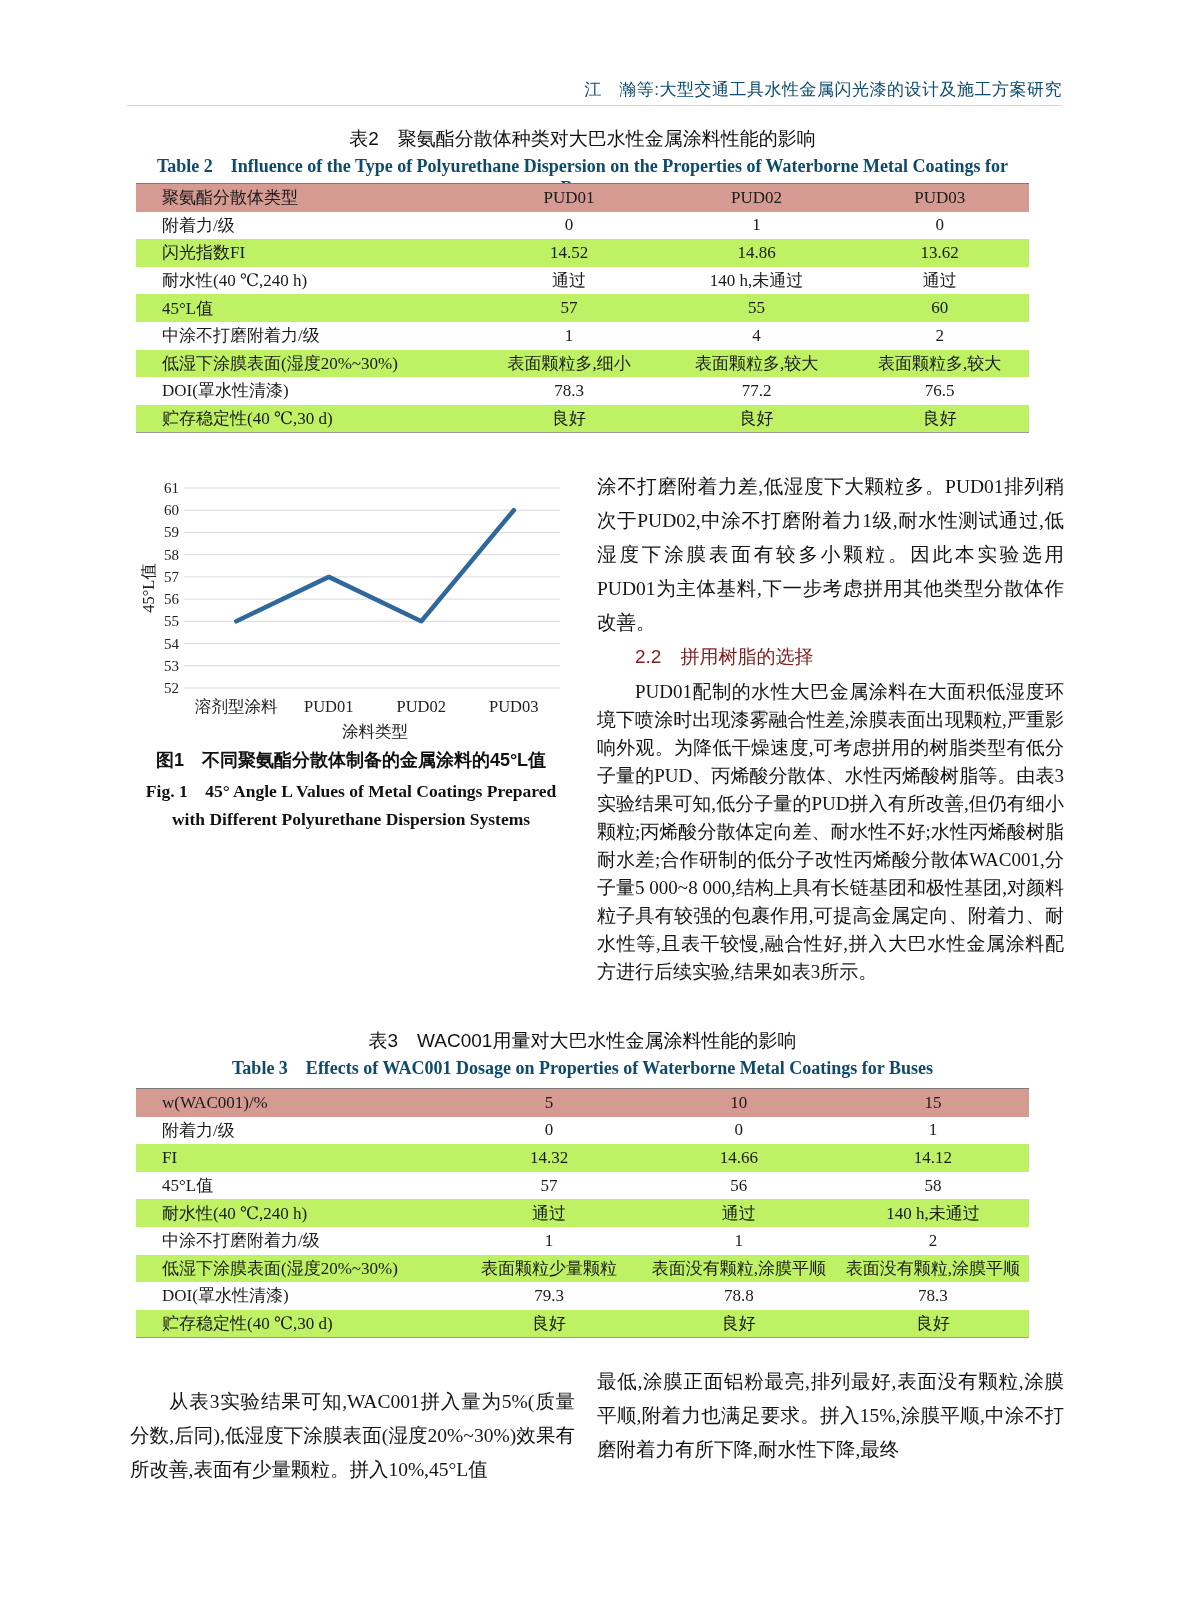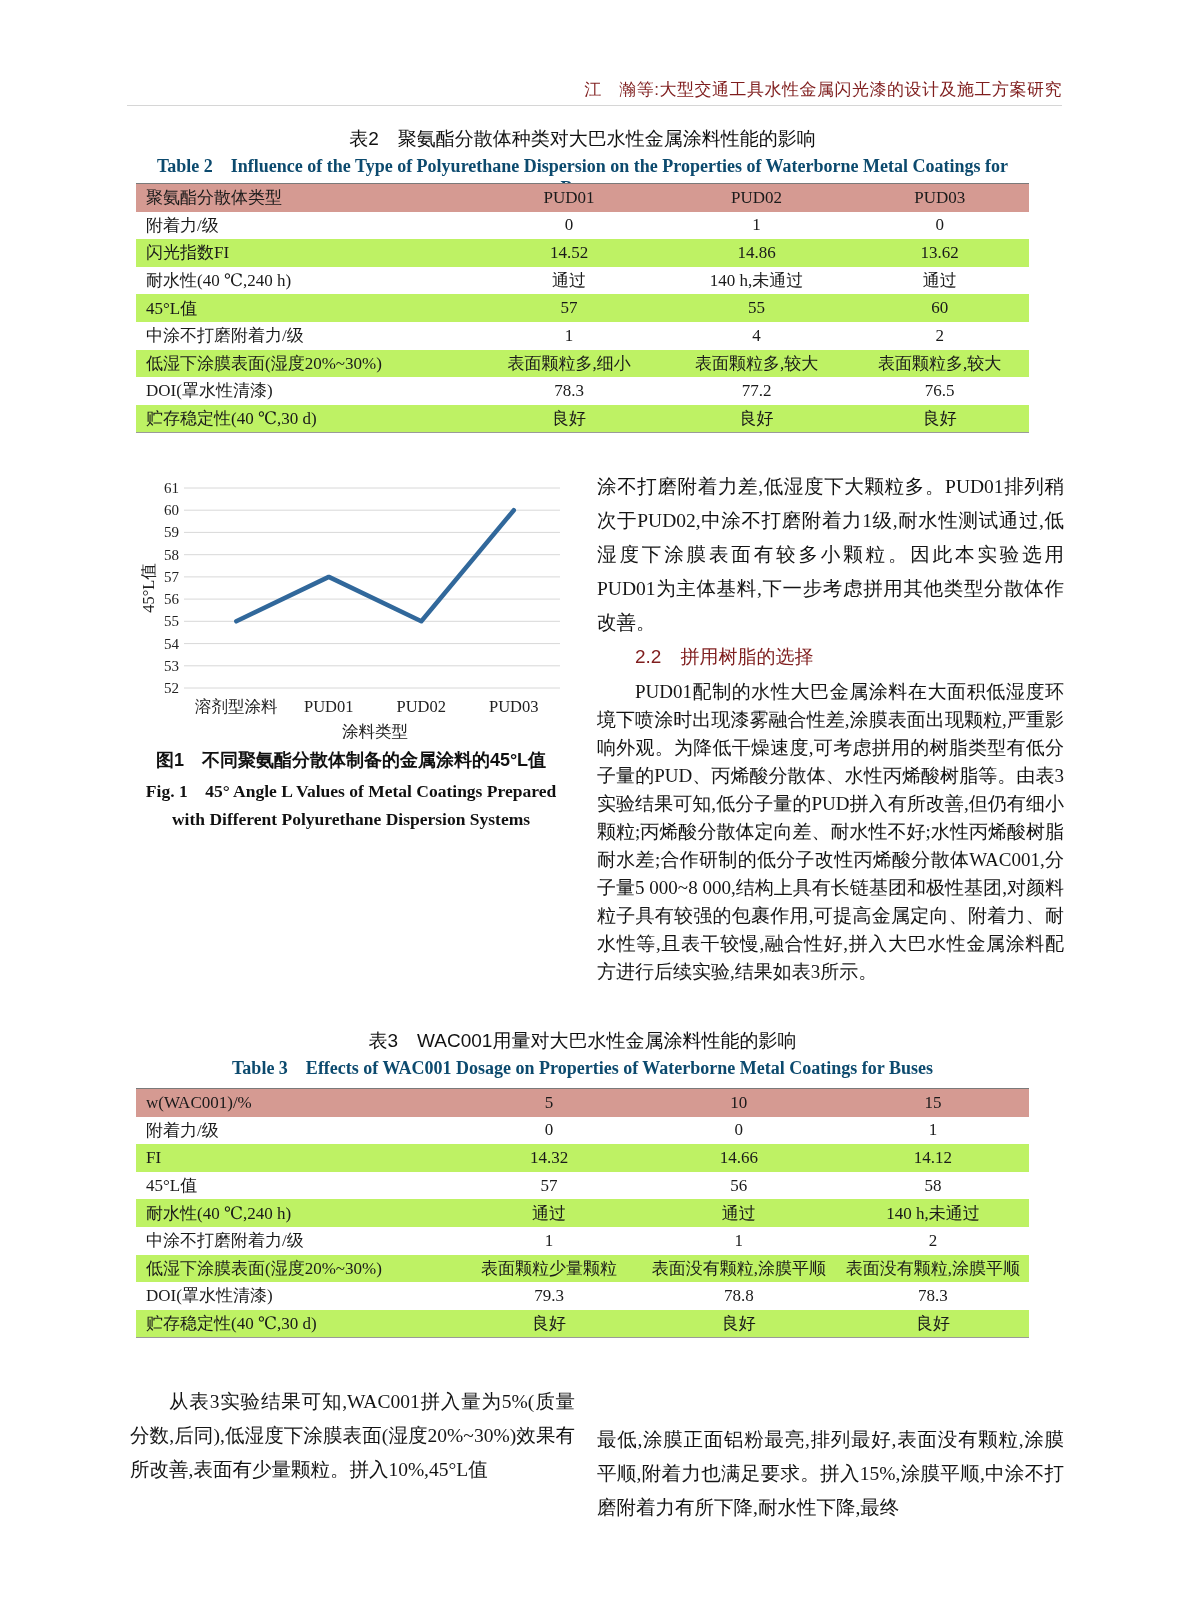--- a/index.html
+++ b/index.html
@@ -4,21 +4,21 @@
 <style>
   html,body{margin:0;padding:0;background:#ffffff;}
   .page{
     position:relative;width:1187px;height:1600px;background:#fff;
     font-family:"Liberation Serif","DejaVu Serif",serif;color:#1a1a1a;overflow:hidden;
   }
   
   .running-title{
     position:absolute;top:78px;right:125px;
     font-family:"Liberation Sans","DejaVu Sans",sans-serif;
-    font-size:17px;color:#7f1d1d;letter-spacing:.5px;
+    font-size:17px;color:#0c4a6e;letter-spacing:.5px;
   }
   .header-rule{
     position:absolute;top:105px;left:127px;right:125px;height:0;
     border-top:1px solid #d6d6d6;
   }
   
   .tbl-title-cn{
     position:absolute;left:136px;width:893px;text-align:center;
     font-family:"Liberation Sans","DejaVu Sans",sans-serif;font-weight:normal;font-size:19px;color:#111;
   }
@@ -26,21 +26,21 @@
     position:absolute;left:136px;width:893px;text-align:center;
     font-weight:bold;font-size:18px;color:#0c4a6e;
   }
   
   table.paper-table{
     position:absolute;left:136px;width:893px;border-collapse:collapse;
     border-top:1.5px solid #7a7a7a;border-bottom:1.5px solid #9a9a9a;
     font-size:17px;table-layout:fixed;
   }
   table.paper-table td{height:27.6px;padding:0 4px;text-align:center;overflow:hidden;white-space:nowrap;}
-  table.paper-table td.lbl{text-align:left;padding-left:10px;margin-left:16px;}
+  table.paper-table td.lbl{text-align:left;padding-left:26px;margin-left:16px;}
   tr.row-head{background:#d59a92;}
   tr.row-alt{background:#bef264;}
   tr.row-plain{background:#ffffff;}
   
   .chart-box{position:absolute;left:138px;top:478px;width:430px;height:265px;}
   
   .fig-cap-cn{
     position:absolute;left:136px;width:430px;text-align:center;
     font-family:"Liberation Sans","DejaVu Sans",sans-serif;font-weight:bold;font-size:18px;color:#111;
   }
@@ -252,16 +252,16 @@
         <tr class="row-alt">
           <td class="lbl">贮存稳定性(40 ℃,30 d)</td>
           <td>良好</td>
           <td>良好</td>
           <td>良好</td>
         </tr>
       </tbody>
   </table>
 
   <div class="para indent" style="left:130px;top:1385px;width:445px;">从表3实验结果可知,WAC001拼入量为5%(质量分数,后同),低湿度下涂膜表面(湿度20%~30%)效果有所改善,表面有少量颗粒。拼入10%,45°L值</div>
-  <div class="para" style="left:597px;top:1423px;width:467px;font-family:Liberation Serif, serif;">最低,涂膜正面铝粉最亮,排列最好,表面没有颗粒,涂膜平顺,附着力也满足要求。拼入15%,涂膜平顺,中涂不打磨附着力有所下降,耐水性下降,最终</div>
+  <div class="para" style="left:597px;top:1365px;width:467px;font-family:Liberation Serif, serif;">最低,涂膜正面铝粉最亮,排列最好,表面没有颗粒,涂膜平顺,附着力也满足要求。拼入15%,涂膜平顺,中涂不打磨附着力有所下降,耐水性下降,最终</div>
 
 
 </div>
 
 </body></html>

